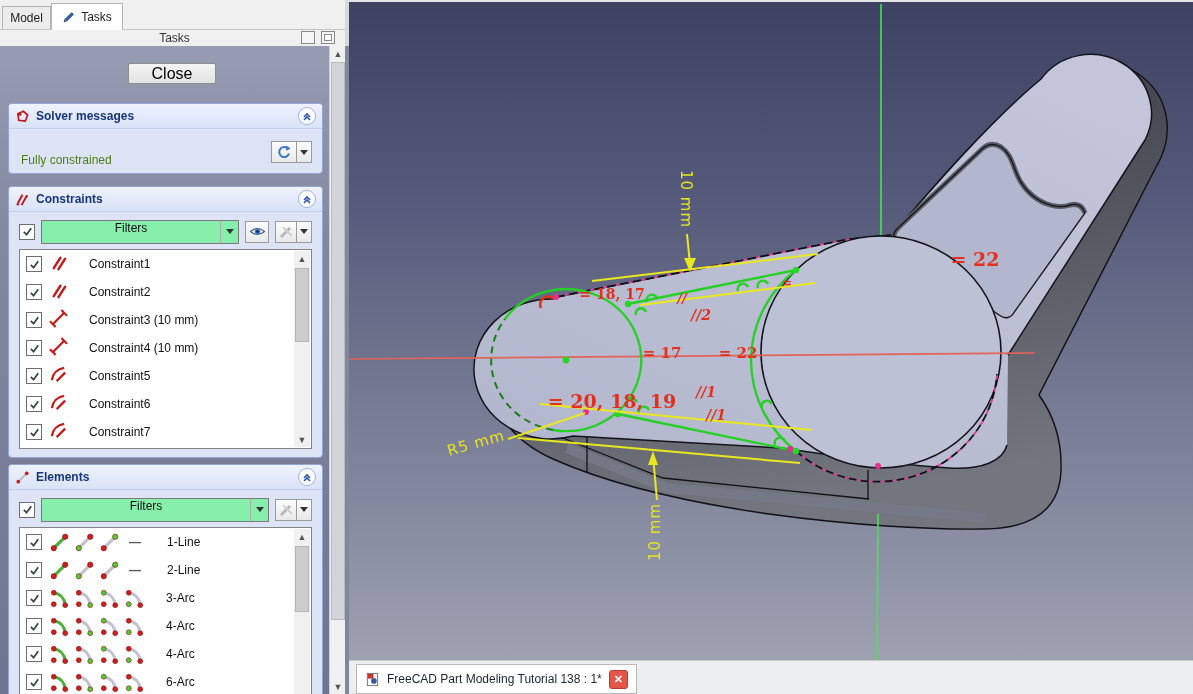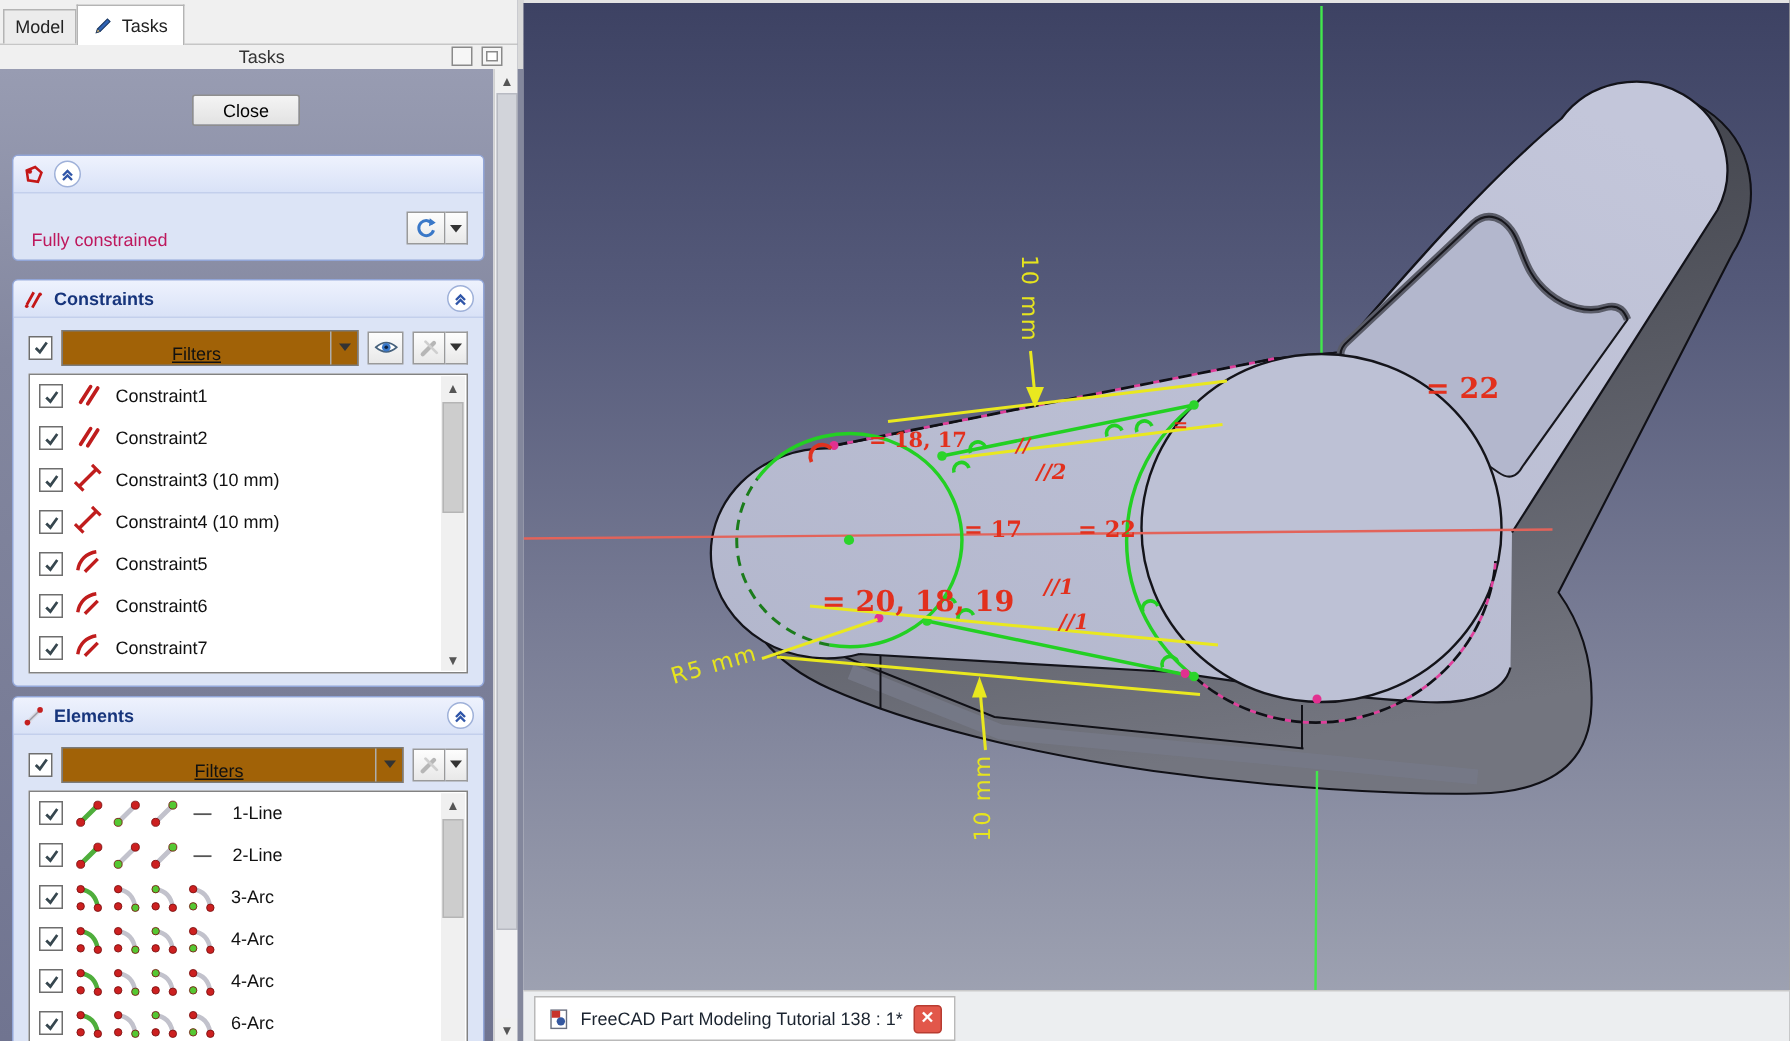--- a/index.html
+++ b/index.html
@@ -13,44 +13,44 @@
        border:1px solid #b4b4b4;border-bottom:none;background:#ececec;color:#222;}
   .tab.model{left:2px;top:6px;width:47px;height:22px;}
   .tab.tasks{left:51px;top:3px;width:70px;height:26px;background:#fff;z-index:2;}
   .title-row{position:absolute;left:0;top:30px;width:349px;height:16px;display:flex;align-items:center;}
   .title-row .ttl{flex:1;text-align:center;color:#333;}
   .win-icons{position:absolute;right:14px;top:1px;display:flex;gap:6px;}
   .win-icon{width:12px;height:11px;border:1px solid #8a8a8a;background:#f6f6f6;position:relative;}
   .win-icon.b:after{content:"";position:absolute;left:2px;top:2px;width:6px;height:5px;border:1px solid #8a8a8a;background:#fff;}
   .panel-body{position:absolute;left:0;top:46px;width:329px;height:648px;
       background:linear-gradient(180deg,#989cb2 0%,#83879f 30%,#707490 100%);overflow:hidden;}
-  .close-btn{position:absolute;left:128px;top:17px;width:72px;height:21px;
+  .close-btn{position:absolute;left:128px;top:17px;width:88px;height:21px;
       background:linear-gradient(#f4f4f4,#e2e2e2);border:1px solid #8e8e8e;border-radius:2px;
-      font-family:"Liberation Sans",sans-serif;font-size:12px;}
+      font-family:"Liberation Sans",sans-serif;font-size:16px;}
   .section{position:absolute;left:8px;width:313px;background:#dce4f6;border:1px solid #92a6d8;border-radius:4px;overflow:hidden;}
   .sec-head{height:24px;display:flex;align-items:center;gap:6px;padding:0 6px;
       background:linear-gradient(#eef2fd,#d9e2f7);border-bottom:1px solid #c3cfec;}
   .sec-title{font-weight:bold;color:#17357c;flex:1;}
   .chev-btn{width:18px;height:18px;border-radius:50%;background:#fff;border:1px solid #9fb1d9;
       display:flex;align-items:center;justify-content:center;padding:0;}
   .sec-body{position:relative;}
-  .solver-msg{position:absolute;left:12px;top:24px;color:#be185d;}
+  .solver-msg{position:absolute;left:12px;top:24px;color:#4d7c0f;}
   .refresh-wrap{position:absolute;right:10px;top:12px;display:flex;}
   .sq-btn{height:22px;background:linear-gradient(#fdfdfd,#e8e8e8);border:1px solid #9a9a9a;
       display:flex;align-items:center;justify-content:center;padding:0 2px;}
   .sq-btn.dd{width:15px;border-left:none;}
   .arrow-dn{width:0;height:0;border-left:4px solid transparent;border-right:4px solid transparent;border-top:5px solid #333;}
   .filter-row{display:flex;align-items:center;gap:6px;margin:7px 10px 5px 10px;height:25px;}
   .cbx{width:14px;height:14px;background:#fff;border:1px solid #6e6e6e;display:inline-flex;align-items:center;justify-content:center;flex:none;}
-  .combo{flex:1;height:22px;background:#a16207;border:1px solid #7a7a7a;display:flex;align-items:flex-end;text-decoration:underline;}
+  .combo{flex:1;height:22px;background:#86efac;border:1px solid #7a7a7a;display:flex;align-items:flex-start;}
   .combo .cmb-label{flex:1;text-align:center;}
   .combo .cmb-arrow{width:17px;align-self:stretch;border-left:1px solid #adadad;display:flex;align-items:center;justify-content:center;}
   .listbox{position:relative;margin:0 10px;background:#fff;border:1px solid #828282;overflow:hidden;}
   .lrow{height:28px;display:flex;align-items:center;gap:7px;padding-left:6px;}
-  .lrow .lbl{margin-left:2px;}
+  .lrow .lbl{margin-left:14px;}
   .vscroll{position:absolute;top:1px;right:1px;width:16px;bottom:1px;background:#f0f0f0;}
   .vscroll .thumb{position:absolute;left:1px;right:1px;background:#cdcdcd;border:1px solid #b5b5b5;}
   .sb-arrow{position:absolute;left:0;width:16px;height:15px;display:flex;align-items:center;justify-content:center;color:#555;font-size:9px;background:#f0f0f0;}
   .icon-cluster{display:flex;align-items:center;gap:4px;}
   .dash-ph{color:#555;font-weight:bold;width:22px;text-align:center;}
   
   .outer-scroll{position:absolute;left:329px;top:46px;width:16px;height:648px;background:#f0f0f2;border-left:1px solid #d0d0d0;}
   .outer-scroll .thumb{position:absolute;left:1px;right:1px;top:16px;height:556px;background:#d2d4da;border:1px solid #b8bac2;}
   .splitter{position:absolute;left:345px;top:0;width:4px;height:694px;background:#83879c;}
   .splitter-top{position:absolute;left:345px;top:0;width:4px;height:46px;background:#d9d9d9;}
@@ -99,20 +99,21 @@
 
     <div class="panel-body">
       <button class="close-btn">Close</button>
 
       <section class="section" style="top:57px;height:69px;">
         <div class="sec-head">
           <svg width="15" height="15" viewBox="0 0 16 16">
             <path d="M3 5 L9 2.5 L13.5 6.5 L11 13 L4 12 Z" fill="none" stroke="#c41717" stroke-width="1.8"></path>
             <circle cx="5.2" cy="5.6" r="1.6" fill="#c41717"></circle>
           </svg>
+          <span class="sec-title">Solver messages</span>
           <button class="chev-btn">
             <svg width="12" height="12" viewBox="0 0 12 12">
                 <path d="M3 7 L6 4 L9 7 M3 10 L6 7 L9 10" fill="none" stroke="#2f55a8" stroke-width="1.6"></path>
               </svg>
           </button>
         </div>
         <div class="sec-body" style="height:44px;">
           <span class="solver-msg">Fully constrained</span>
           <span class="refresh-wrap">
             <button class="sq-btn" style="width:26px;">

